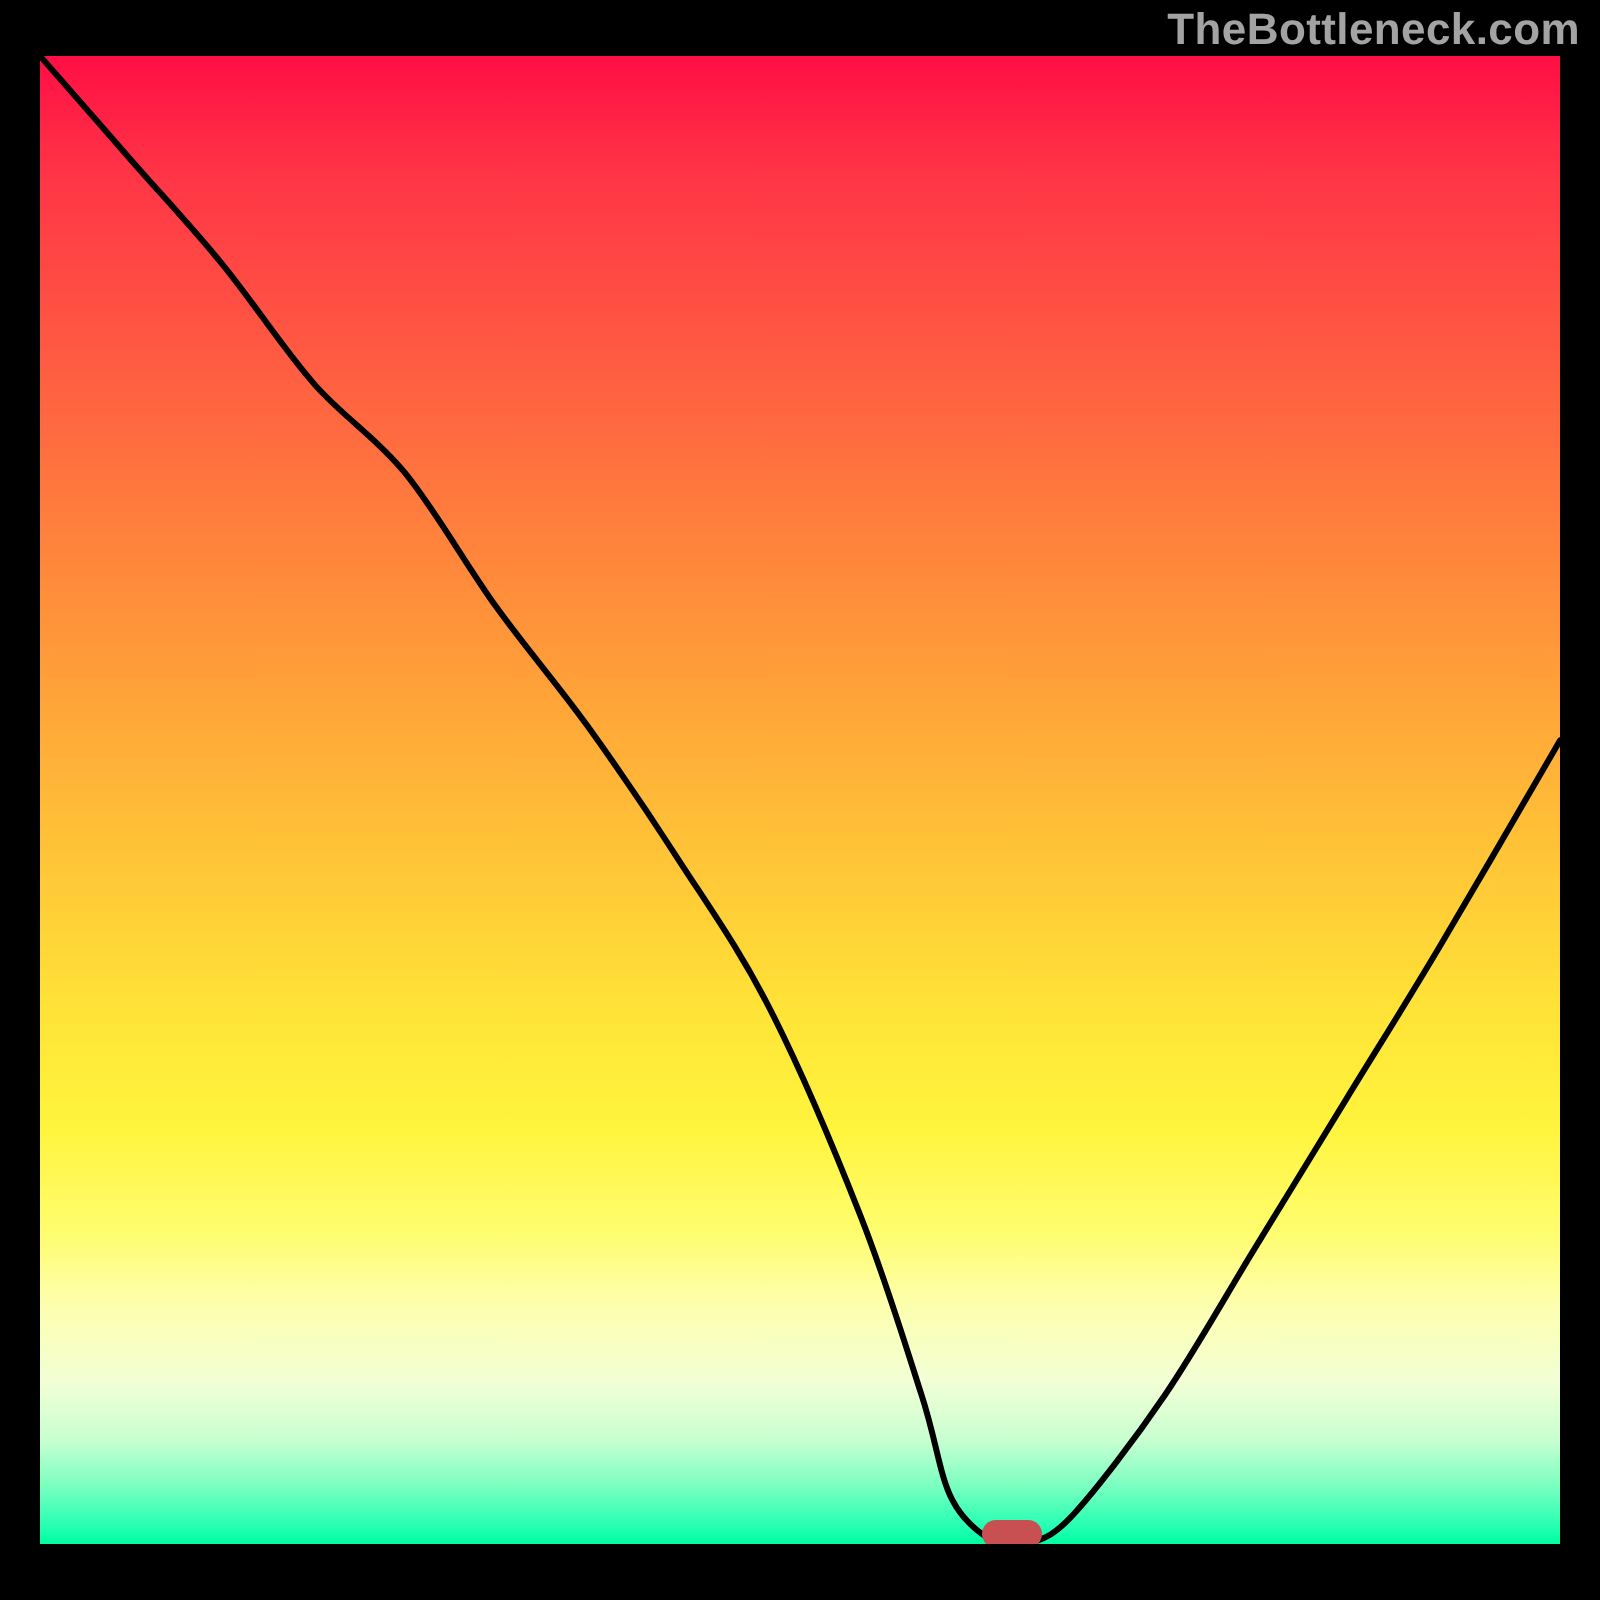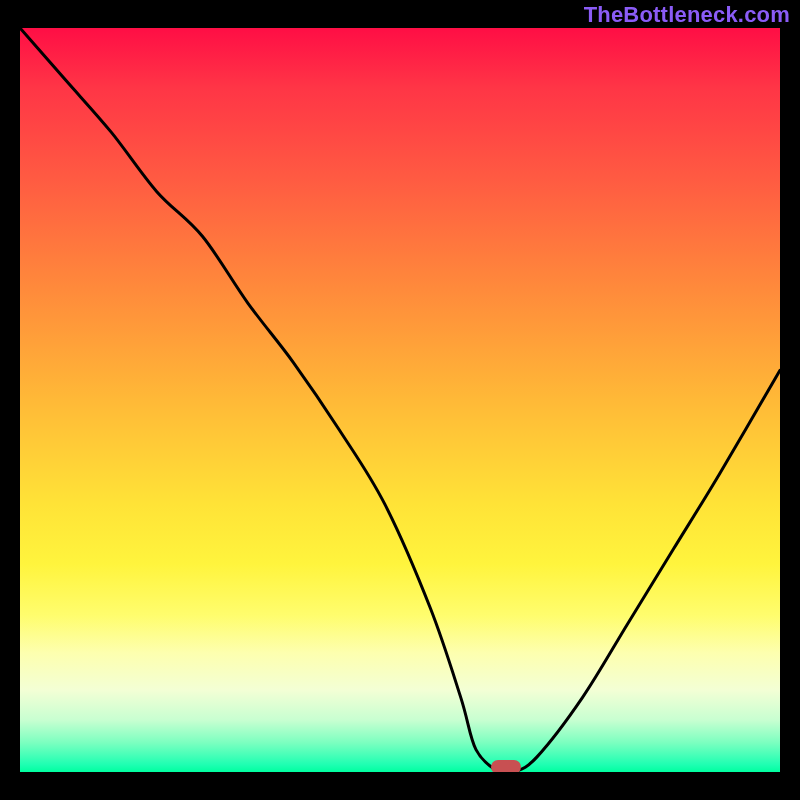--- a/index.html
+++ b/index.html
@@ -14,21 +14,21 @@
   .frame {
     position: relative;
     width: 800px;
     height: 800px;
     background: #000;
   }
   .watermark {
     position: absolute;
     top: 2px;
     right: 10px;
-    color: #8b5cf6;
+    color: #a3a3a3;
     font-size: 22px;
     font-weight: bold;
     letter-spacing: 0.2px;
     z-index: 30;
   }
   .plot-area {
     position: absolute;
     left: 20px;
     top: 28px;
     width: 760px;

